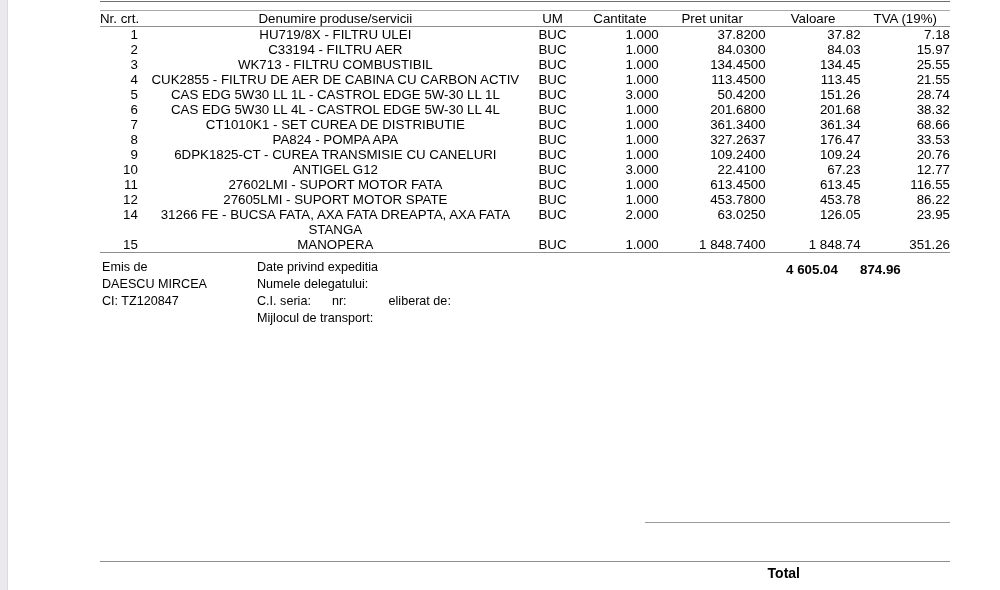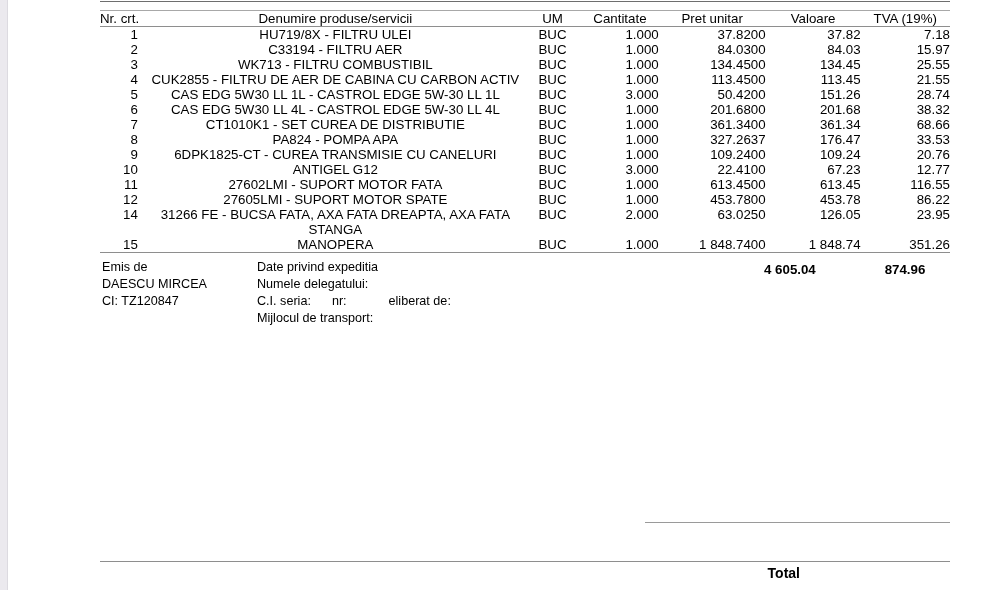--- a/index.html
+++ b/index.html
@@ -102,22 +102,22 @@
   }
   #emis-block { width: 155px; padding-left: 2px; white-space: pre-line; }
   #expeditie-block { flex: 1; }
   #expeditie-block .exp-line { white-space: pre; }
   #subtotal-block {
     display: flex;
     font-weight: bold;
     font-size: 13.3px;
     padding-top: 2px;
   }
-  #subtotal-val   { width: 96px; text-align: left; }
-  #subtotal-tva   { width: 90px; text-align: center; }
+  #subtotal-val   { width: 96px; text-align: center; }
+  #subtotal-tva   { width: 90px; text-align: left; }
 
   
   #total-zone {
     position: absolute;
     left: 545px;
     top: 522px;
     width: 305px;
   }
   #total-rule-top {
     border-top: 1px solid #9a9a9a;

